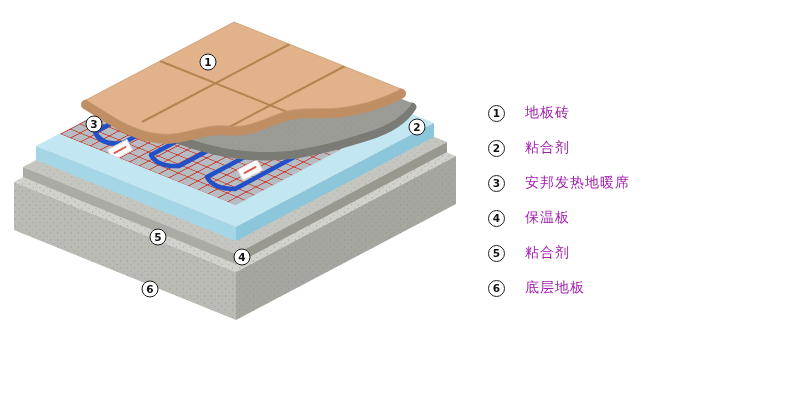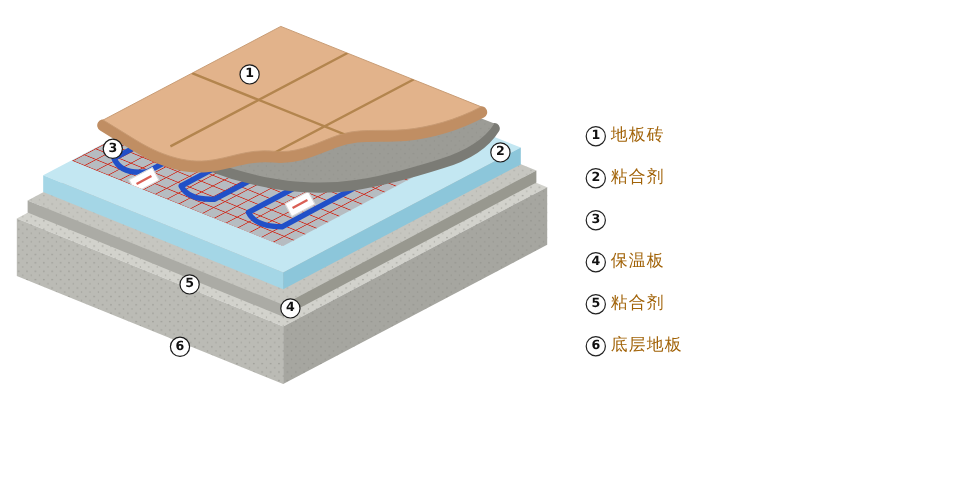--- a/index.html
+++ b/index.html
@@ -15,21 +15,21 @@
     font-size:10.5px;font-weight:bold;color:#111;
     transform:translate(-50%,-50%);line-height:1;
   }
   .legend{position:absolute;left:488px;top:104px;}
   .legend-row{display:flex;align-items:center;height:18px;margin-bottom:17px;}
   .legend-num{
     width:17px;height:17px;border-radius:50%;border:1.3px solid #222;box-sizing:border-box;
     display:flex;align-items:center;justify-content:center;
     font-size:10.5px;font-weight:bold;color:#111;flex:0 0 17px;line-height:1;
   }
-  .legend-label{margin-left:4px;font-size:14px;color:#a16207;letter-spacing:1px;white-space:nowrap;}
+  .legend-label{margin-left:20px;font-size:14px;color:#a21caf;letter-spacing:1px;white-space:nowrap;}
 </style>
 </head>
 <body>
 
 <div class="stage">
 
   <svg width="800" height="400" viewBox="0 0 800 400">
     <defs>
       <pattern id="gridRed" width="10" height="10" patternUnits="userSpaceOnUse" patternTransform="matrix(0.95,-0.5,0.98,0.40,60,134)">
         <path d="M0,0 L10,0 M0,0 L0,10" fill="none" stroke-width="1.6" stroke="#cd2a1c"></path>
@@ -134,20 +134,21 @@
     <div class="legend-row">
       <span class="legend-num">1</span>
       <span class="legend-label">地板砖</span>
     </div>
     <div class="legend-row">
       <span class="legend-num">2</span>
       <span class="legend-label">粘合剂</span>
     </div>
     <div class="legend-row">
       <span class="legend-num">3</span>
+      <span class="legend-label">安邦发热地暖席</span>
     </div>
     <div class="legend-row">
       <span class="legend-num">4</span>
       <span class="legend-label">保温板</span>
     </div>
     <div class="legend-row">
       <span class="legend-num">5</span>
       <span class="legend-label">粘合剂</span>
     </div>
     <div class="legend-row">

